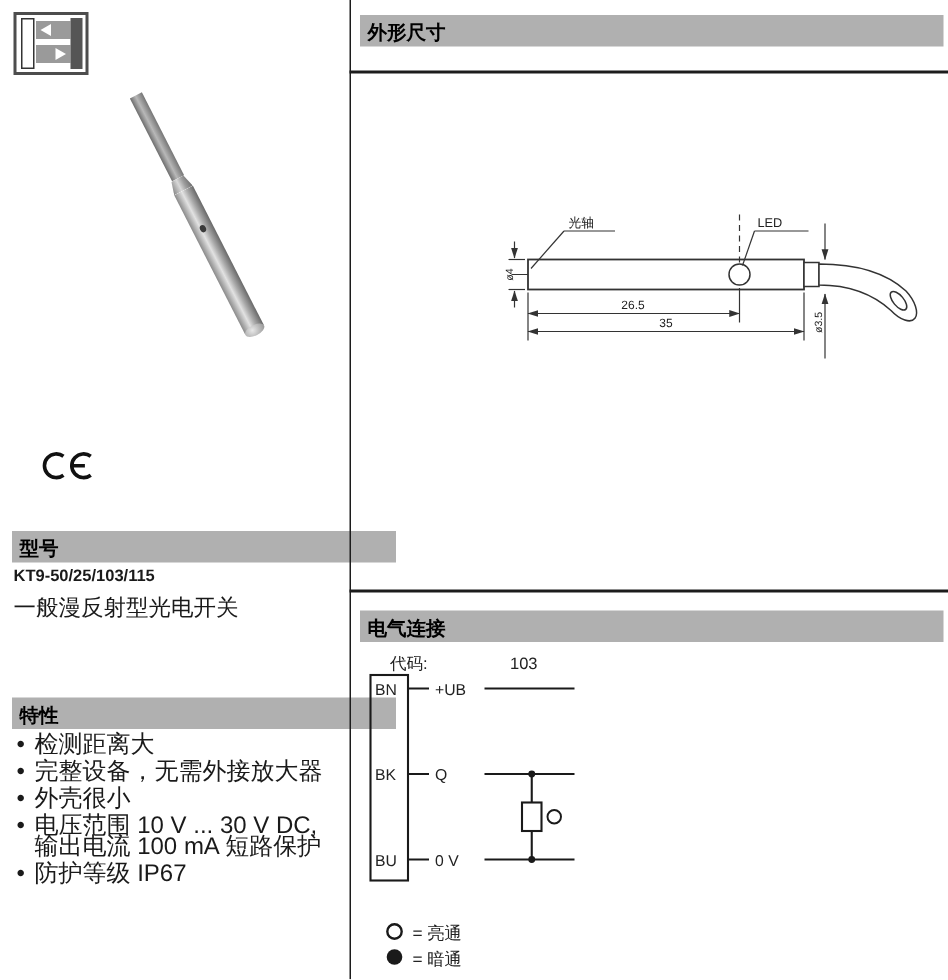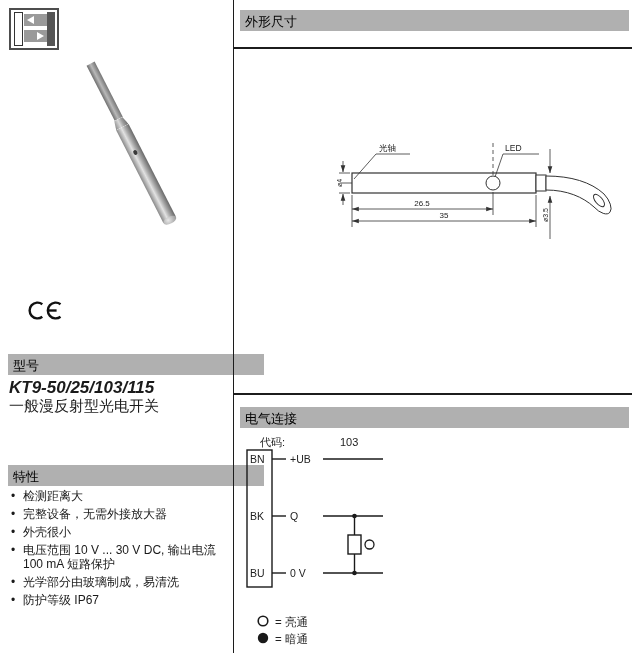--- a/index.html
+++ b/index.html
@@ -2,21 +2,21 @@
 <html><head>
 <meta charset="utf-8">
 <style>
   html,body{margin:0;padding:0;background:#fff;}
   .page{position:relative;width:632px;height:653px;background:#fff;overflow:hidden;
         font-family:"Liberation Sans","DejaVu Sans",sans-serif;color:#1a1a1a;}
   .abs{position:absolute;}
 
   
   .bar{position:absolute;background:#b0b0b0;height:21px;box-sizing:border-box;
-       padding:3px 0 0 5px;font-size:13px;font-weight:normal;color:#000;}
+       padding:3px 0 0 5px;font-size:13px;font-weight:bold;color:#000;}
   .bar-left{left:8px;width:256px;}
   .bar-right{left:240px;width:389px;}
 
   
   .v-divider{left:233px;top:0;width:1px;height:653px;background:#1c1c1c;}
   .h-line{left:233px;width:399px;height:2px;background:#1c1c1c;}
 
   
   .pictogram{left:9px;top:8px;width:50px;height:42px;border:2px solid #4d4d4d;
              background:#fff;box-sizing:border-box;}
@@ -43,24 +43,24 @@
        clip-path:polygon(18% 0,82% 0,100% 100%,0 100%);}
   .rod .body{position:absolute;left:0;top:71px;width:14px;height:104px;
        background:linear-gradient(90deg,#8a8a8a,#e2e2e2 40%,#ababab 65%,#686868);}
   .rod .cap{position:absolute;left:0;top:172px;width:14px;height:7px;border-radius:50%;
        background:radial-gradient(circle at 40% 40%,#e8e8e8,#8f8f8f);}
   .rod .hole{position:absolute;left:5px;top:97px;width:4px;height:5px;border-radius:50%;
        background:#3a3a3a;}
 
   .ce{left:27px;top:300px;}
 
-  .model-name{left:9px;top:378px;font-size:17px;font-weight:bold;font-style:italic;}
+  .model-name{left:9px;top:378px;font-size:11px;font-weight:bold;}
   .model-desc{left:9px;top:399px;font-size:15px;line-height:14.5px;}
 
-  .features{left:8px;top:490px;width:222px;font-size:12px;}
+  .features{left:8px;top:490px;width:222px;font-size:16px;}
   .features ul{margin:0;padding:0;list-style:none;}
   .features li{position:relative;padding-left:15px;margin-bottom:4.5px;line-height:13.5px;}
   .features li::before{content:"•";position:absolute;left:3px;top:0;}
 
   svg text{font-family:"Liberation Sans","DejaVu Sans",sans-serif;fill:#222;}
   .dims-svg{left:233px;top:49px;} .circuit-svg{left:233px;top:430px;}
 </style>
 </head>
 <body>
 
@@ -103,21 +103,20 @@
     <div>一般漫反射型光电开关</div>
   </div>
 
   <div class="bar bar-left" style="top:465px">特性</div>
   <div class="abs features">
     <ul>
       <li>检测距离大</li>
       <li>完整设备，无需外接放大器</li>
       <li>外壳很小</li>
       <li>电压范围 10 V ... 30 V DC, 输出电流 100 mA 短路保护</li>
-      <li>光学部分由玻璃制成，易清洗</li>
       <li>防护等级 IP67</li>
     </ul>
   </div>
 
   <div class="abs v-divider"></div>
   <div class="abs h-line" style="top:47px"></div>
   <div class="abs h-line" style="top:393px"></div>
 
   <div class="bar bar-right" style="top:10px">外形尺寸</div>
 

